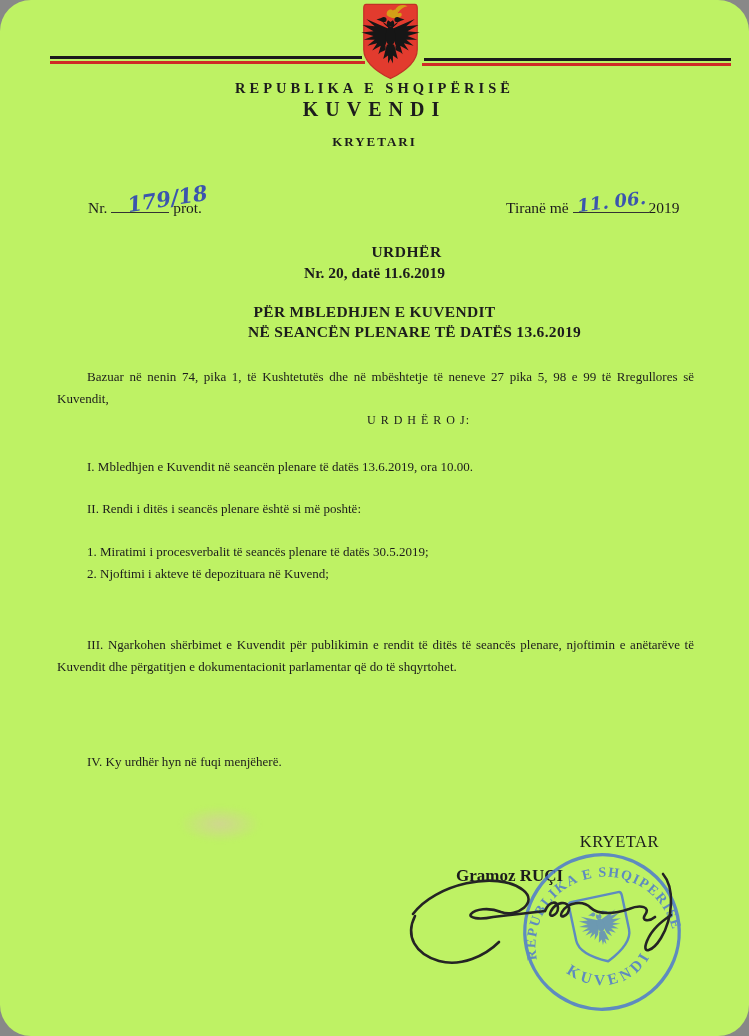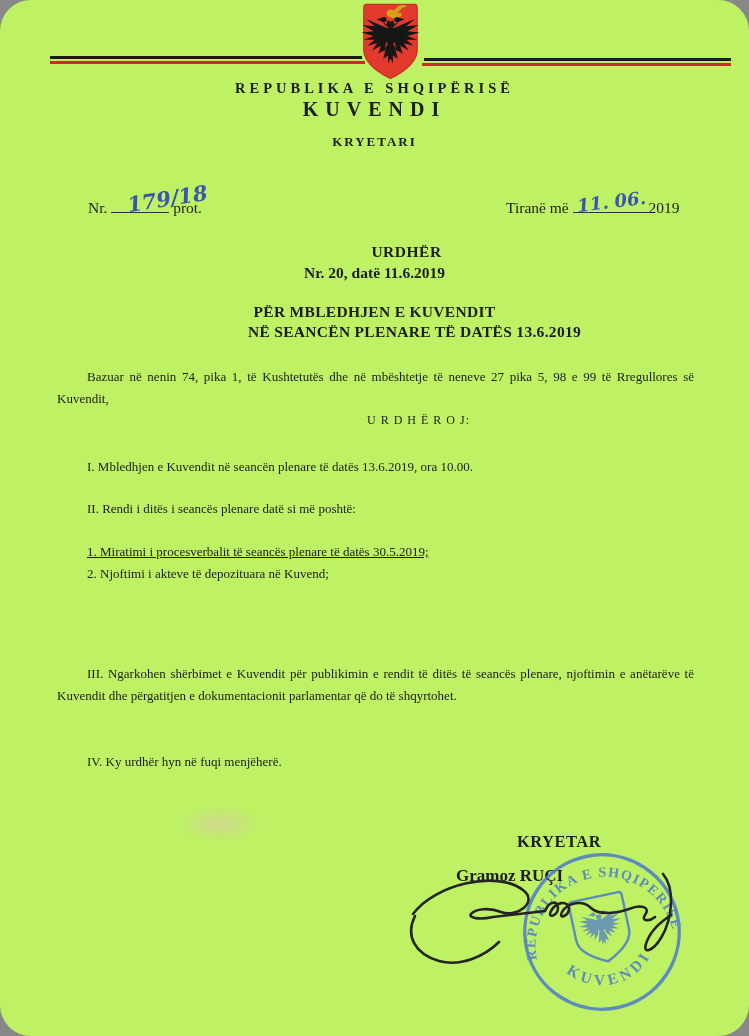--- a/index.html
+++ b/index.html
@@ -47,28 +47,28 @@
   
   .para{
     left:57px;width:637px;font-size:13px;line-height:22px;
     text-align:justify;text-align-last:left;
   }
   .indent{text-indent:30px;}
   .preamble{top:366px;}
   .urdheroj{top:413px;font-size:12px;letter-spacing:1px;padding-left:44px;}
   .item-i{top:456px;}
   .item-ii{top:498px;}
-  .agenda-1{top:541px;text-decoration:underline;}
+  .agenda-1{top:541px;}
   .agenda-2{top:563px;}
   .agenda-3{top:583px;}
-  .item-iii{top:663px;}
+  .item-iii{top:634px;}
   .item-iv{top:751px;}
 
   
-  .kryetar-label{left:459px;top:832px;width:200px;text-align:center;font-size:16.5px;letter-spacing:0.5px;font-weight:bold;}
+  .kryetar-label{left:459px;top:832px;width:200px;text-align:right;font-size:16.5px;letter-spacing:0.5px;}
   .signer-name{left:456px;top:866px;width:200px;text-align:left;font-size:17px;font-weight:bold;}
 
   .stamp{left:520px;top:850px;transform:rotate(-12deg);opacity:0.82;}
   .signature{left:405px;top:862px;}
 
   .smudge{
     left:165px;top:800px;width:110px;height:48px;
     background:radial-gradient(closest-side, rgba(238,170,215,0.38), rgba(238,170,215,0) 75%);
     filter:blur(2px);
   }
@@ -123,21 +123,21 @@
   </div>
 
   <div class="abs center t-urdher">URDHËR</div>
   <div class="abs center t-nr">Nr. 20, datë 11.6.2019</div>
   <div class="abs center t-sub1">PËR MBLEDHJEN E KUVENDIT</div>
   <div class="abs center t-sub2">NË SEANCËN PLENARE TË DATËS 13.6.2019</div>
 
   <div class="abs para indent preamble">Bazuar në nenin 74, pika 1, të Kushtetutës dhe në mbështetje të neneve 27 pika 5, 98 e 99 të Rregullores së Kuvendit,</div>
   <div class="abs center urdheroj">U R D H Ë R O J:</div>
   <div class="abs para indent item-i">I. Mbledhjen e Kuvendit në seancën plenare të datës 13.6.2019, ora 10.00.</div>
-  <div class="abs para indent item-ii">II. Rendi i ditës i seancës plenare datë si më poshtë:</div>
+  <div class="abs para indent item-ii">II. Rendi i ditës i seancës plenare është si më poshtë:</div>
   <div class="abs para indent agenda-1">1. Miratimi i procesverbalit të seancës plenare të datës 30.5.2019;</div>
   <div class="abs para indent agenda-2">2. Njoftimi i akteve të depozituara në Kuvend;</div>
   <div class="abs para indent item-iii">III. Ngarkohen shërbimet e Kuvendit për publikimin e rendit të ditës të seancës plenare, njoftimin e anëtarëve të Kuvendit dhe përgatitjen e dokumentacionit parlamentar që do të shqyrtohet.</div>
   <div class="abs para indent item-iv">IV. Ky urdhër hyn në fuqi menjëherë.</div>
 
   <div class="abs smudge"></div>
 
   <div class="abs kryetar-label">KRYETAR</div>
   <div class="abs signer-name">Gramoz RUÇI</div>
 

